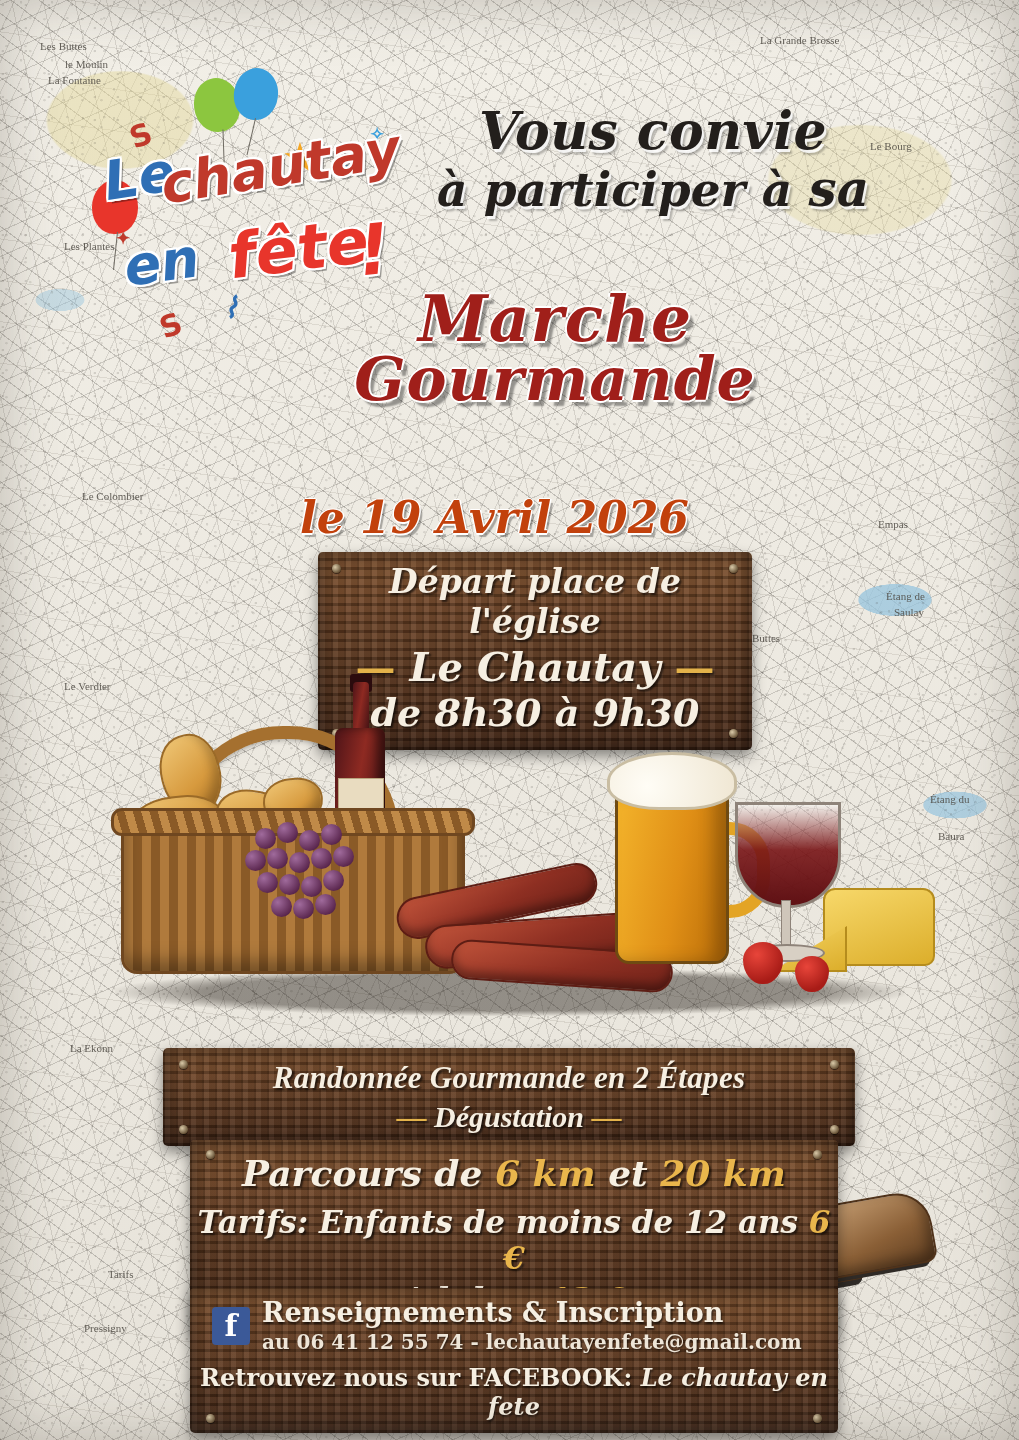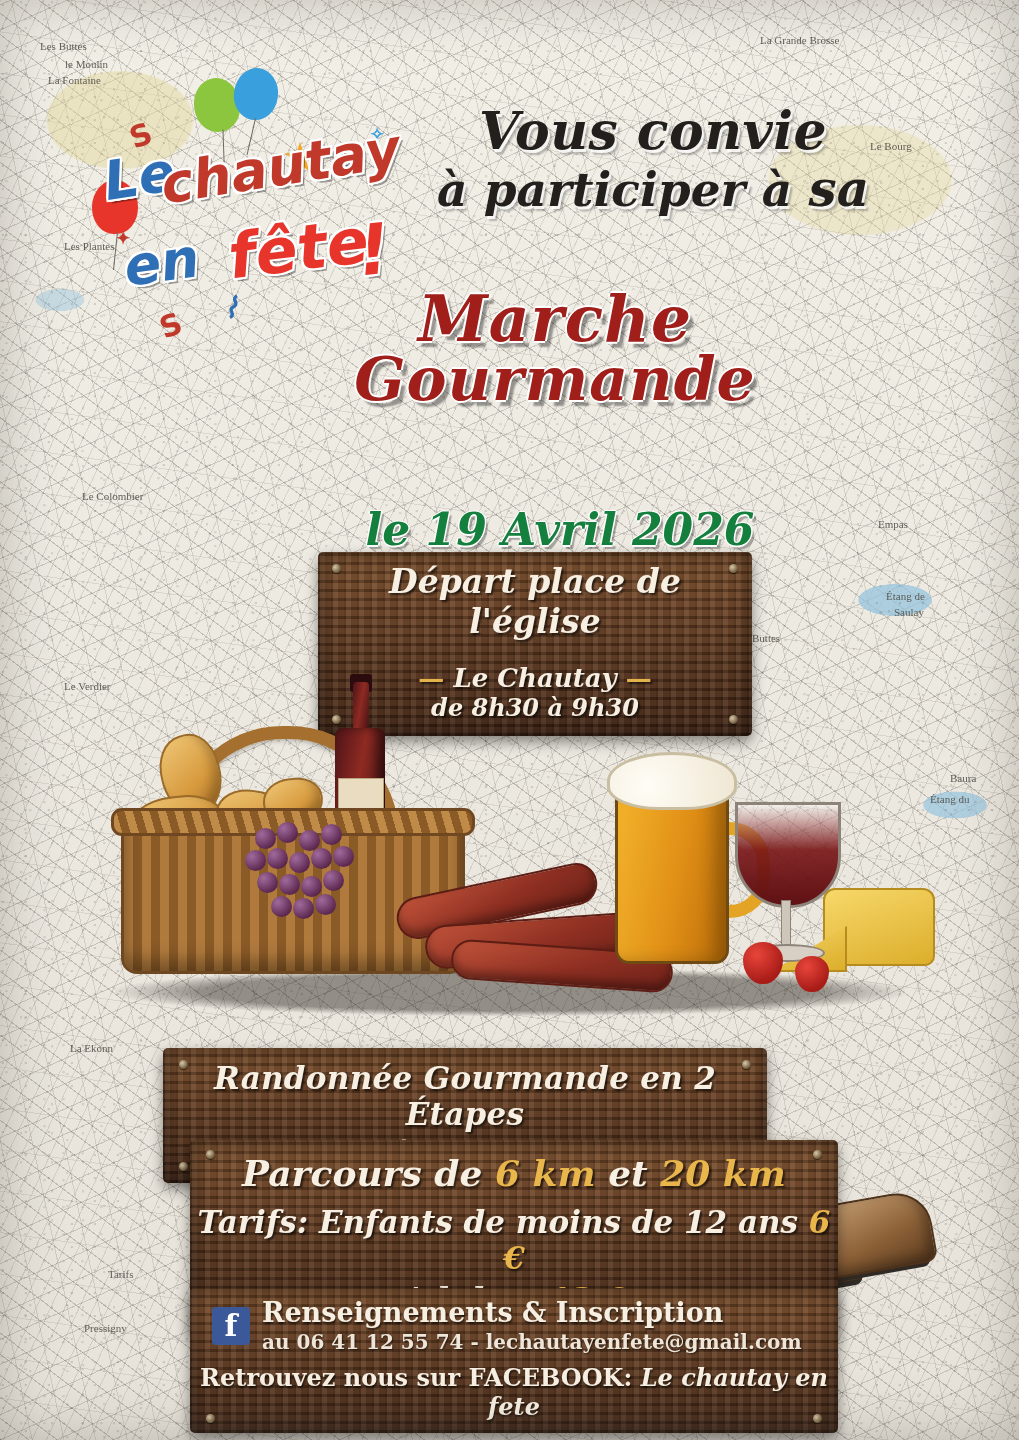--- a/index.html
+++ b/index.html
@@ -161,28 +161,26 @@
       5px 6px 2px rgba(0,0,0,.38);
   }
   .title-l1 { font-size: 63px; }
   .title-l2 { font-size: 60px; margin-top: 2px; }
 
   .date {
     position: absolute;
     left: 300px;
     top: 492px;
     width: 520px;
-    text-align: center;
-    color: #15803d;
+    color: #c2410c;
     font-family: "DejaVu Serif", serif;
     font-weight: bold;
     font-style: italic;
     font-size: 44px;
     text-shadow: -1.5px 0 #fff, 1.5px 0 #fff, 0 -1.5px #fff, 0 1.5px #fff, 3px 4px 1px rgba(0,0,0,.3);
-    margin-top: 12px;
   }
 
   
   .wood {
     position: absolute;
     background-color: #6b4226;
     background-image:
       repeating-linear-gradient(90deg, rgba(0,0,0,.16) 0 2px, rgba(255,255,255,.05) 2px 7px, rgba(0,0,0,.08) 7px 13px),
       repeating-linear-gradient(0deg, rgba(0,0,0,.22) 0 3px, rgba(255,255,255,.04) 3px 9px),
       linear-gradient(180deg, #7d4f2c 0%, #5d381f 55%, #442716 100%);
@@ -202,29 +200,30 @@
     box-shadow: 0 1px 1px rgba(0,0,0,.6);
   }
 
   .sign-depart {
     left: 318px;
     top: 552px;
     width: 434px;
     padding: 10px 0 14px;
   }
   .sign-depart .l1 { font-size: 33px; line-height: 1.22; text-shadow: 2px 2px 2px rgba(0,0,0,.6); }
-  .sign-depart .l2 { font-size: 26px; line-height: 1.18; text-shadow: 2px 2px 2px rgba(0,0,0,.6); margin-top: 20px; }
-  .sign-depart .l3 { font-size: 24px; line-height: 1.22; text-shadow: 2px 2px 2px rgba(0,0,0,.6); }
+  .sign-depart .l2 { font-size: 40px; line-height: 1.18; text-shadow: 2px 2px 2px rgba(0,0,0,.6); }
+  .sign-depart .l3 { font-size: 38px; line-height: 1.22; text-shadow: 2px 2px 2px rgba(0,0,0,.6); }
   .dash { color: #e3b24a; font-style: normal; }
 
   .sign-rando {
     left: 163px;
     top: 1048px;
-    width: 604px;
+    width: 692px;
     padding: 12px 0 12px;
+    font-family: Liberation Serif, serif;
   }
   .sign-rando .l1 { font-size: 31px; letter-spacing: .3px; text-shadow: 2px 2px 2px rgba(0,0,0,.6); }
   .sign-rando .l2 { font-size: 30px; margin-top: 4px; text-shadow: 2px 2px 2px rgba(0,0,0,.6); }
 
   .sign-info {
     left: 190px;
     top: 1140px;
     width: 648px;
     padding: 12px 0 16px;
   }
@@ -470,21 +469,21 @@
     <span class="map-label" style="left:40px;  top:40px;">Les Buttes</span>
     <span class="map-label" style="left:44px;  top:58px;margin-left:21px;">le Moulin</span>
     <span class="map-label" style="left:48px;  top:74px;">La Fontaine</span>
     <span class="map-label" style="left:760px; top:34px;">La Grande Brosse</span>
     <span class="map-label" style="left:82px;  top:490px;">Le Colombier</span>
     <span class="map-label" style="left:64px;  top:240px;">Les Plantes</span>
     <span class="map-label" style="left:870px; top:140px;">Le Bourg</span>
     <span class="map-label" style="left:886px; top:590px;">Étang de</span>
     <span class="map-label" style="left:894px; top:606px;">Saulay</span>
     <span class="map-label" style="left:930px; top:793px;">Étang du</span>
-    <span class="map-label" style="left:938px; top:772px;margin-left:12px;">Baura</span>
+    <span class="map-label" style="left:938px; top:830px;">Baura</span>
     <span class="map-label" style="left:878px; top:518px;">Empas</span>
     <span class="map-label" style="left:752px; top:632px;">Buttes</span>
     <span class="map-label" style="left:648px; top:684px;">Le Bugat</span>
     <span class="map-label" style="left:108px; top:1268px;">Tarifs</span>
     <span class="map-label" style="left:84px;  top:1322px;">Pressigny</span>
     <span class="map-label" style="left:64px;  top:680px;">Le Verdier</span>
     <span class="map-label" style="left:70px;  top:1042px;">La Ekonn</span>
   </div>
 
   <div class="logo">

